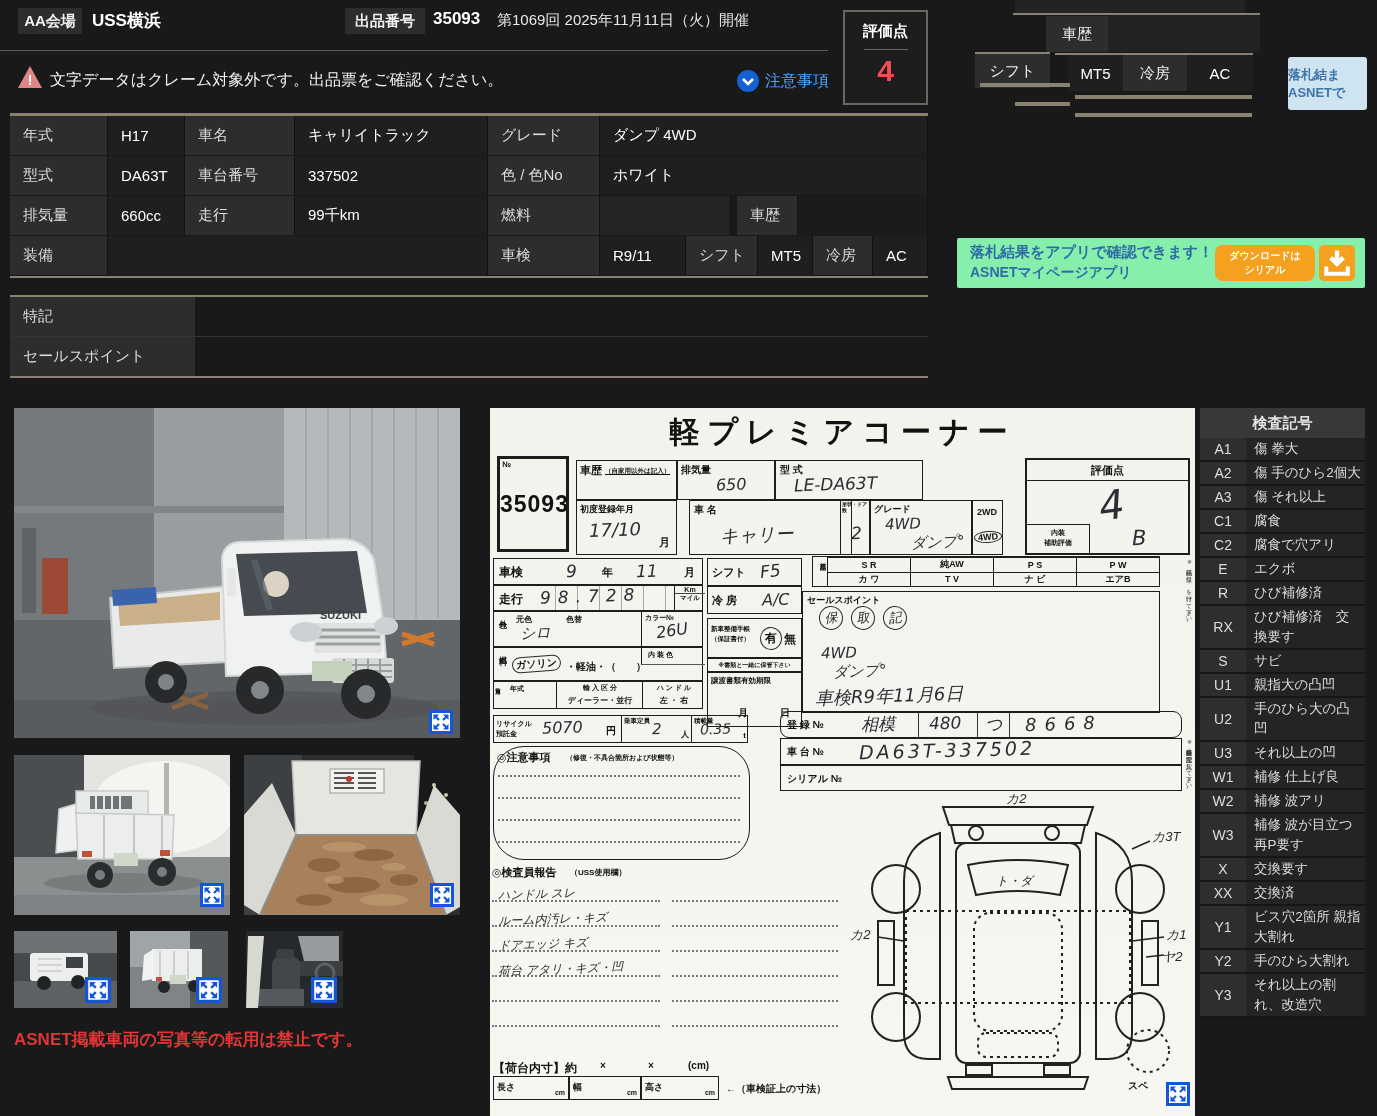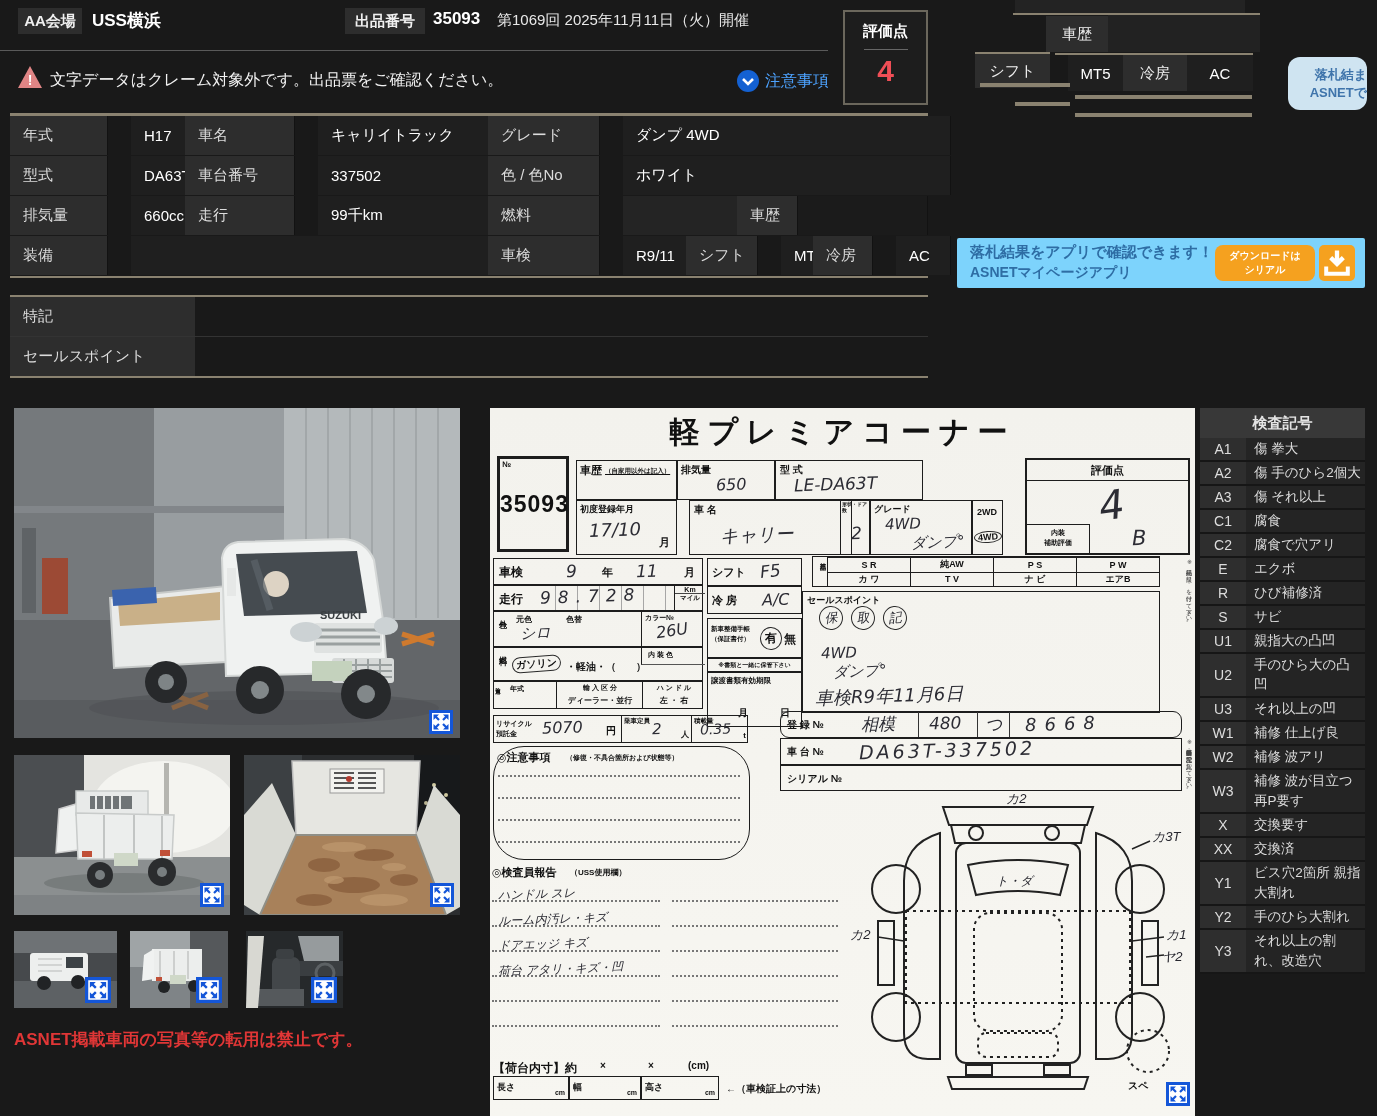--- a/index.html
+++ b/index.html
@@ -2,21 +2,21 @@
 <html><head>
 <meta charset="utf-8">
 <style>
   html,body{margin:0;padding:0;background:#191919;}
   body{font-family:"Liberation Sans","DejaVu Sans",sans-serif;color:#eee;}
   #stage{position:relative;width:1377px;height:1116px;background:#191919;overflow:hidden;padding-left:20px;}
   .abs{position:absolute;box-sizing:border-box;}
   .badge{background:#2d2d2d;color:#f0f0f0;font-weight:bold;font-size:15px;display:flex;align-items:center;justify-content:center;}
   .cell{position:absolute;box-sizing:border-box;display:flex;align-items:center;padding-left:13px;font-size:15px;height:39px;border-right:1px solid #121212;}
   .cl{background:#2d2d2d;color:#dcdcdc;}
-  .cv{background:#1f1f1f;color:#fff;margin-left:23px;}
+  .cv{background:#1f1f1f;color:#fff;}
   .tanline{background:#8a8270;}
   
   #sheet{position:absolute;left:490px;top:408px;width:705px;height:708px;background:linear-gradient(180deg,#f3f2ed,#f7f6f1);overflow:hidden;color:#111;cursor:pointer;}
   .sc{position:absolute;box-sizing:border-box;border:1.5px solid #1d1d1d;}
   .ps{font-weight:bold;color:#111;white-space:nowrap;}
   .hw{font-family:"DejaVu Sans",sans-serif;font-style:italic;color:#2c2c34;white-space:nowrap;position:absolute;transform:rotate(-2deg);}
   .circ{display:inline-block;border:1.5px solid #2a2a2a;border-radius:50%;padding:0 3px;transform:rotate(-4deg);}
   .vlab{writing-mode:vertical-rl;text-orientation:upright;font-weight:bold;font-size:8px;color:#111;letter-spacing:1px;}
   .dotline{position:absolute;border-bottom:2px dotted #777;height:0;}
   .digits{background:repeating-linear-gradient(90deg,transparent 0 21px,#999 21px 22px);}
@@ -69,21 +69,21 @@
   <div class="abs" style="left:1108px;top:15px;width:152px;height:37px;background:#222;"></div>
   <div class="abs badge" style="left:975px;top:52px;width:75px;height:36px;font-weight:normal;border-top:2px solid #8a8270;">シフト</div>
   <div class="abs tanline" style="left:1055px;top:53px;width:198px;height:2px;"></div>
   <div class="abs" style="left:1068px;top:55px;width:55px;height:36px;background:#1f1f1f;color:#fff;font-size:15px;display:flex;align-items:center;justify-content:center;">MT5</div>
   <div class="abs badge" style="left:1123px;top:55px;width:64px;height:36px;font-weight:normal;">冷房</div>
   <div class="abs" style="left:1187px;top:55px;width:66px;height:36px;background:#1f1f1f;color:#fff;font-size:15px;display:flex;align-items:center;justify-content:center;">AC</div>
   <div class="abs tanline" style="left:980px;top:83px;width:90px;height:4px;"></div>
   <div class="abs tanline" style="left:1075px;top:95px;width:177px;height:4px;"></div>
   <div class="abs tanline" style="left:1015px;top:102px;width:55px;height:4px;"></div>
   <div class="abs tanline" style="left:1075px;top:113px;width:177px;height:4px;"></div>
-  <div class="abs" style="left:1288px;top:57px;width:79px;height:53px;background:#cfe4f1;border-radius:12px;display:flex;flex-direction:column;align-items:flex-end;justify-content:center;cursor:pointer;">
+  <div class="abs" style="left:1288px;top:57px;width:79px;height:53px;background:#cfe4f1;border-radius:3px;display:flex;flex-direction:column;align-items:flex-start;justify-content:center;cursor:pointer;">
     <div style="font-size:13px;font-weight:bold;color:#3f74ab;">落札結ま</div>
     <div style="font-size:13px;font-weight:bold;color:#3f74ab;">ASNETで</div>
   </div>
 
   <div class="abs tanline" style="left:10px;top:113px;width:918px;height:3px;"></div>
   <div>
 
     <div class="cell cl" style="left:10px;top:116px;width:98px;">年式</div>
     <div class="cell cv" style="left:108px;top:116px;width:77px;">H17</div>
     <div class="cell cl" style="left:185px;top:116px;width:110px;">車名</div>
@@ -119,21 +119,21 @@
 
     <div class="abs tanline" style="left:10px;top:295px;width:918px;height:2px;"></div>
     <div class="cell cl" style="left:10px;top:297px;width:185px;border-right:none;">特記</div>
     <div class="cell" style="left:195px;top:297px;width:733px;background:#191919;border-right:none;"></div>
     <div class="abs" style="left:10px;top:336px;width:918px;height:1px;background:#333;"></div>
     <div class="cell cl" style="left:10px;top:337px;width:185px;border-right:none;">セールスポイント</div>
     <div class="cell" style="left:195px;top:337px;width:733px;background:#191919;border-right:none;"></div>
     <div class="abs tanline" style="left:10px;top:376px;width:918px;height:2px;"></div>
   </div>
 
-  <div class="abs" style="left:957px;top:238px;width:408px;height:50px;background:#7dd3fc;border-radius:2px;cursor:pointer;text-align:center;">
+  <div class="abs" style="left:957px;top:238px;width:408px;height:50px;background:#86efac;border-radius:2px;cursor:pointer;text-align:center;">
     <div style="position:absolute;left:13px;top:5px;font-size:15px;font-weight:bold;color:#2e6da4;">落札結果をアプリで確認できます！</div>
     <div style="position:absolute;left:13px;top:26px;font-size:14px;font-weight:bold;color:#2e6da4;">ASNETマイページアプリ</div>
     <div style="position:absolute;left:258px;top:7px;width:100px;height:36px;background:#f5a11f;border-radius:8px;display:flex;flex-direction:column;align-items:center;justify-content:center;">
       <div style="font-size:10px;font-weight:bold;color:#fff;">ダウンロードは</div>
       <div style="font-size:10px;font-weight:bold;color:#fff;">シリアル</div>
     </div>
     <div style="position:absolute;left:362px;top:7px;width:36px;height:36px;background:#f5a11f;border-radius:5px;">
       <svg width="36" height="36" viewBox="0 0 20 20">
           <path d="M10 3 v7 M6.5 7 l3.5 3.5 3.5-3.5" stroke="#fff" stroke-width="2.4" fill="none"></path>
           <path d="M4 12 v4 h12 v-4" stroke="#fff" stroke-width="2.2" fill="none"></path>
@@ -704,20 +704,24 @@
         </div>
         <div class="lg-row">
           <div class="lg-code">E</div>
           <div class="lg-desc">エクボ</div>
         </div>
         <div class="lg-row">
           <div class="lg-code">R</div>
           <div class="lg-desc">ひび補修済</div>
         </div>
         <div class="lg-row">
+          <div class="lg-code">RX</div>
+          <div class="lg-desc">ひび補修済　交換要す</div>
+        </div>
+        <div class="lg-row">
           <div class="lg-code">S</div>
           <div class="lg-desc">サビ</div>
         </div>
         <div class="lg-row">
           <div class="lg-code">U1</div>
           <div class="lg-desc">親指大の凸凹</div>
         </div>
         <div class="lg-row">
           <div class="lg-code">U2</div>
           <div class="lg-desc">手のひら大の凸凹</div>

